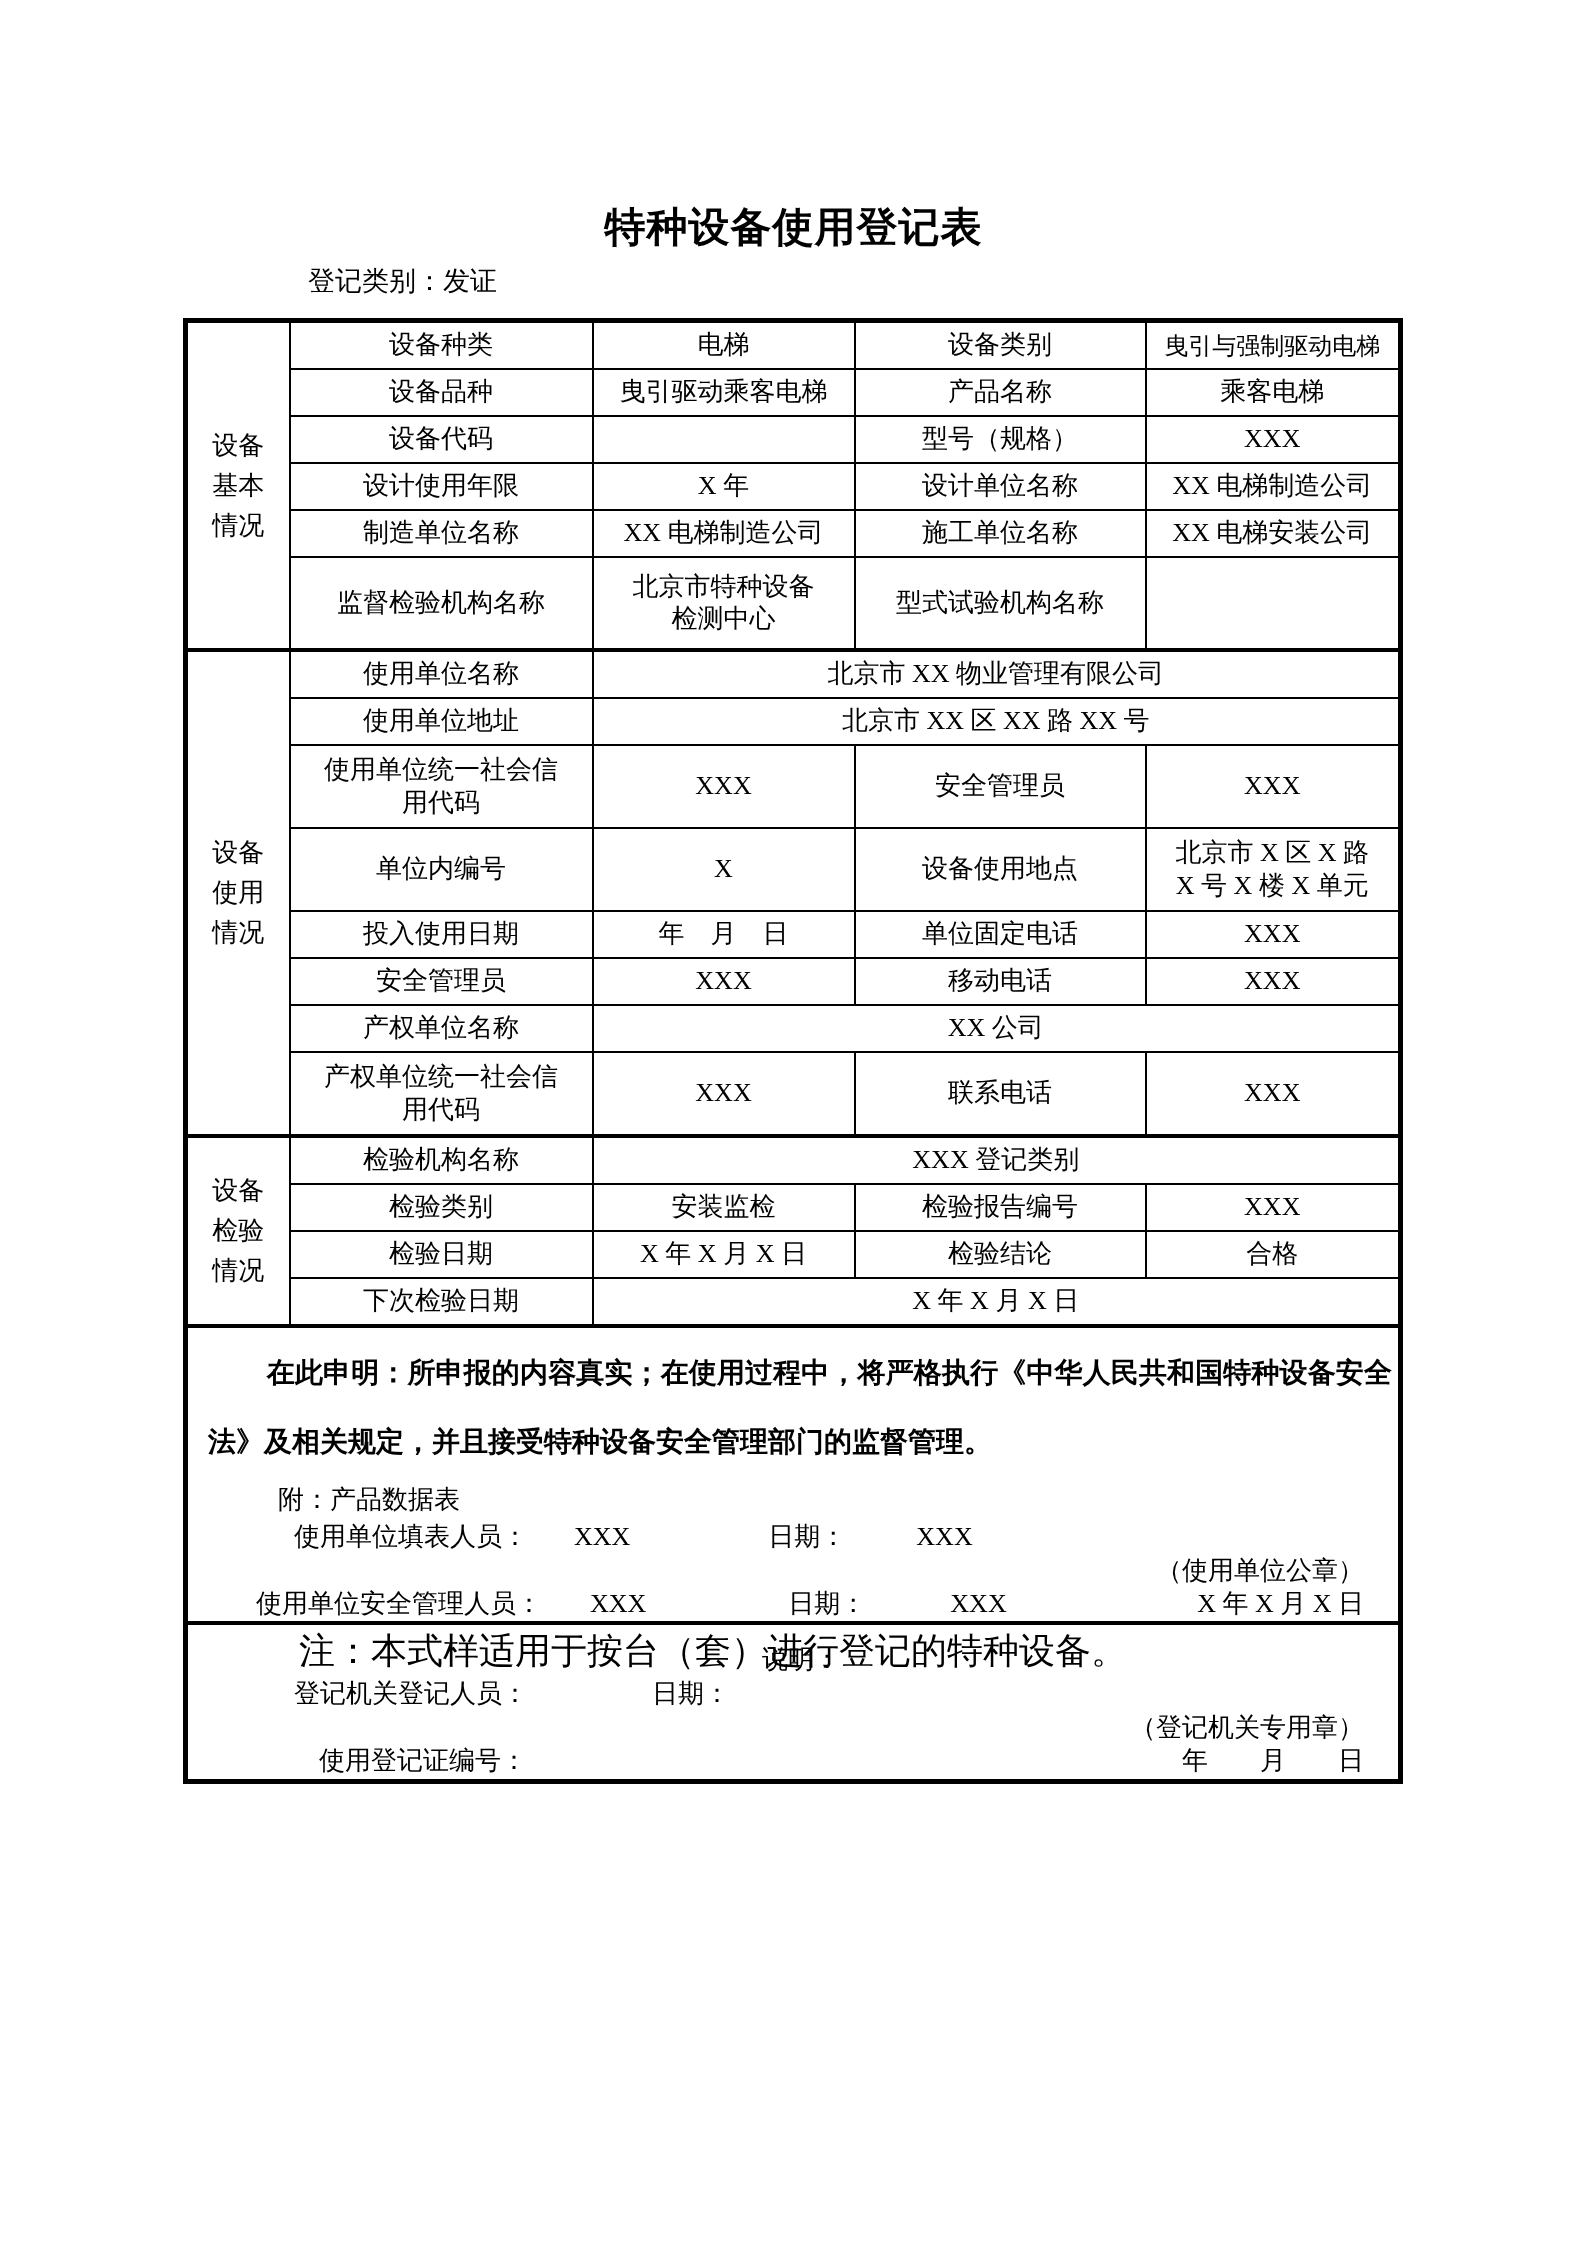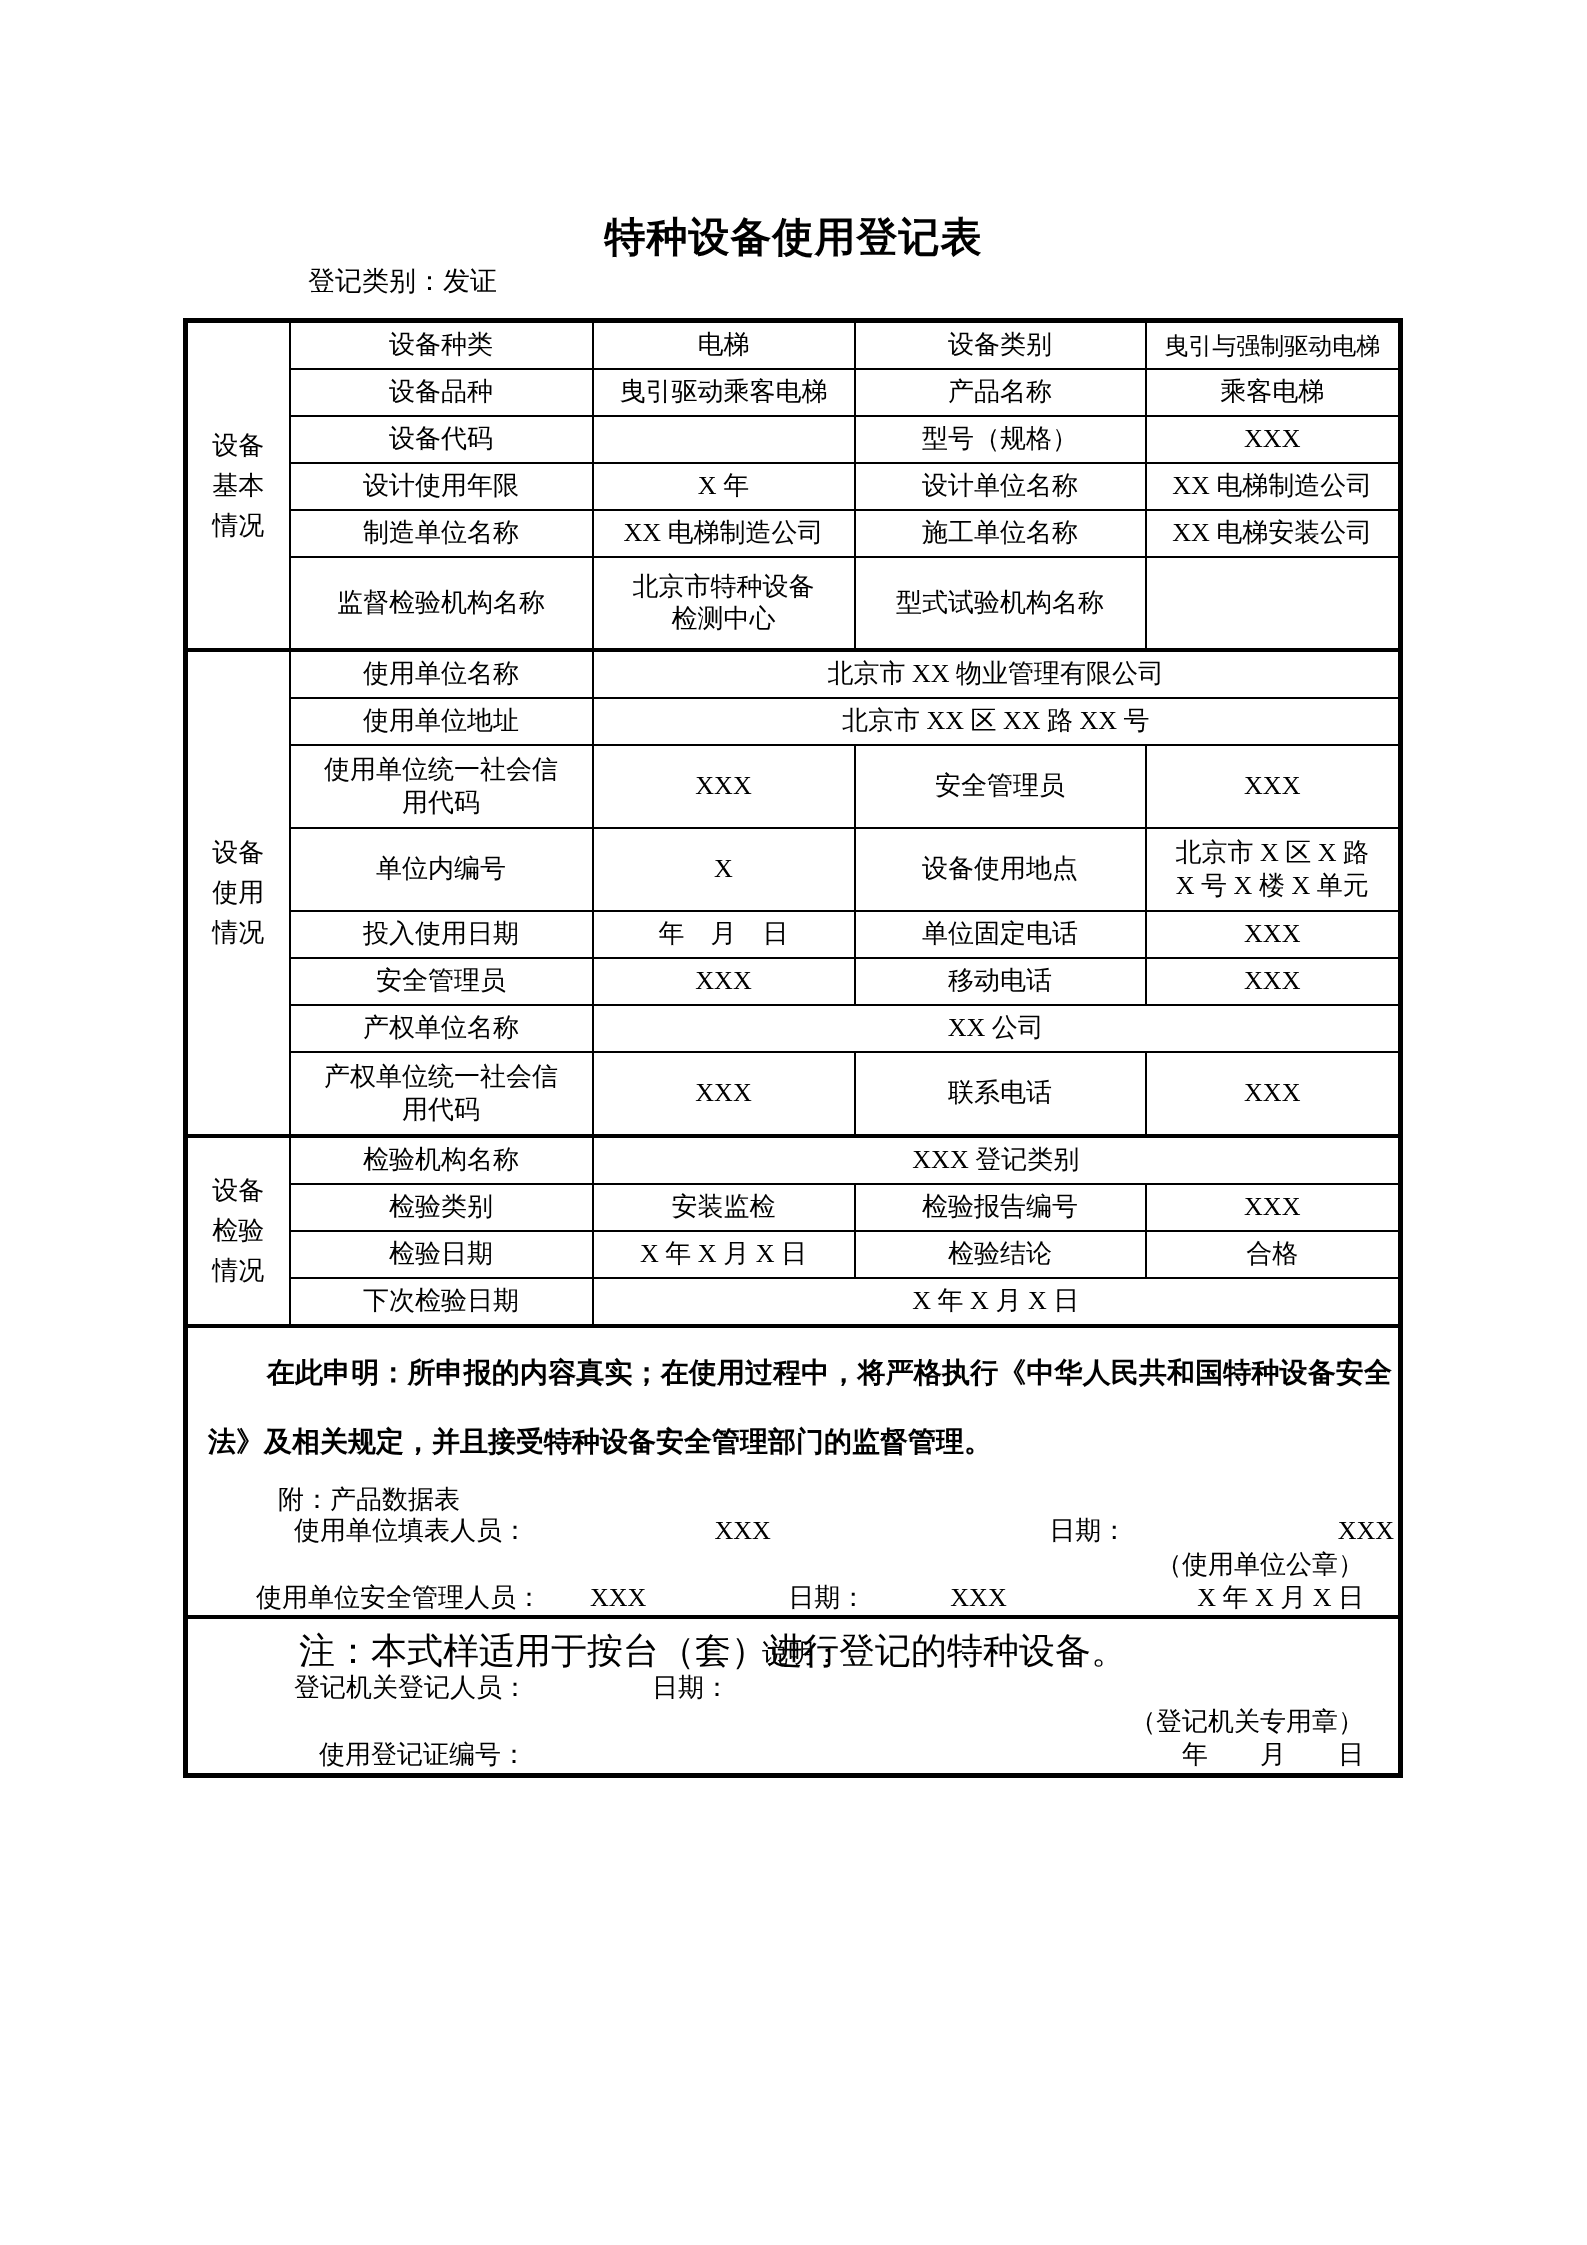--- a/index.html
+++ b/index.html
@@ -1,21 +1,21 @@
 <!DOCTYPE html>
 <html><head>
 <meta charset="utf-8">
 <style>
   html,body{margin:0;padding:0;}
   body{
     width:1587px;height:2245px;position:relative;background:#ffffff;
     font-family:"Liberation Serif","DejaVu Serif",serif;color:#000;
   }
   .page-title{
-    position:absolute;top:210px;left:0;width:1587px;text-align:center;
+    position:absolute;top:200px;left:0;width:1587px;text-align:center;
     font-family:"Liberation Sans","DejaVu Sans",sans-serif;
     font-weight:bold;font-size:41px;letter-spacing:1px;
   }
   .reg-category{
     position:absolute;top:263px;left:308px;font-size:27px;
   }
   .table-wrap{position:absolute;left:183px;top:318px;}
   table.reg{
     border-collapse:collapse;table-layout:fixed;width:1215px;
     border:5px solid #000;
@@ -35,21 +35,21 @@
   td.block-cell{vertical-align:top;text-align:left;padding:0;}
   td.decl-cell{height:253px;}
   td.notes-cell{height:150px;}
   .decl-para{
     margin:8px 2px 0 16px;line-height:69px;font-size:28px;
     font-family:"Liberation Sans","DejaVu Sans",sans-serif;font-weight:bold;
     text-indent:2.1em;text-align:justify;
   }
   .line-row{display:flex;align-items:baseline;line-height:31px;font-size:26px;}
   .attach-row{margin:8px 0 0 86px;}
-  .filler-row{margin-top:0;justify-content:space-between;}
+  .filler-row{margin-top:6px;}
   .filler-row .lbl1{margin-left:102px;}
   .filler-row .val1{margin-left:46px;}
   .filler-row .lbl2{margin-left:138px;}
   .filler-row .val2{margin-left:70px;}
   .seal-row{justify-content:flex-end;padding-right:30px;margin-top:3px;}
   .manager-row{margin-top:2px;}
   .manager-row .lbl1{margin-left:64px;}
   .manager-row .val1{margin-left:48px;}
   .manager-row .lbl2{margin-left:142px;}
   .manager-row .val2{margin-left:84px;}

